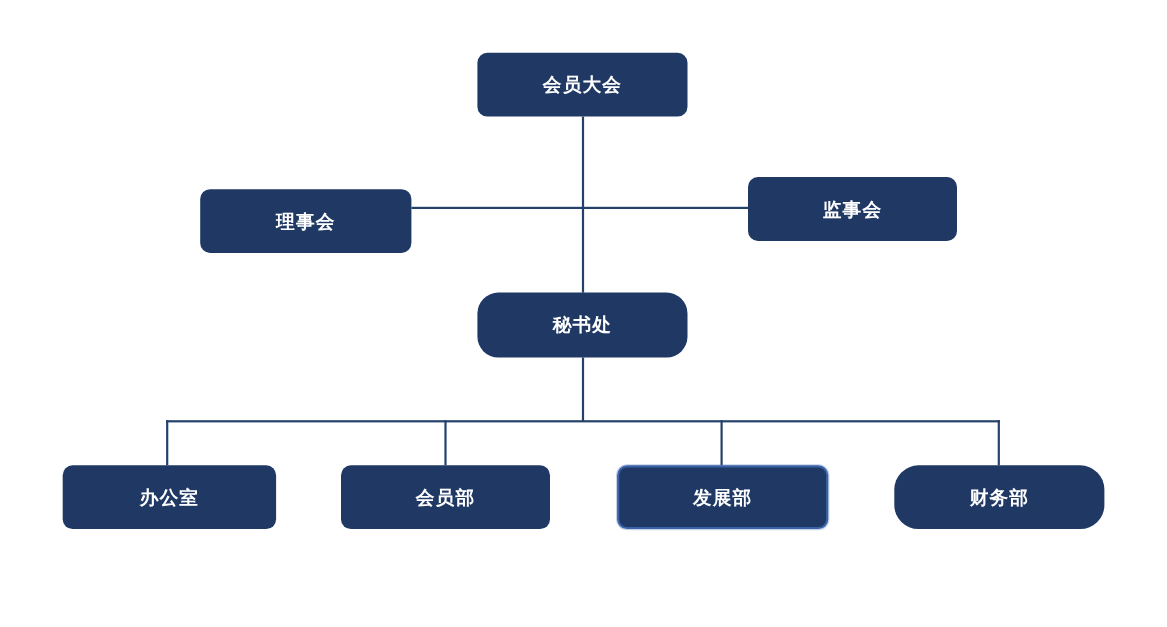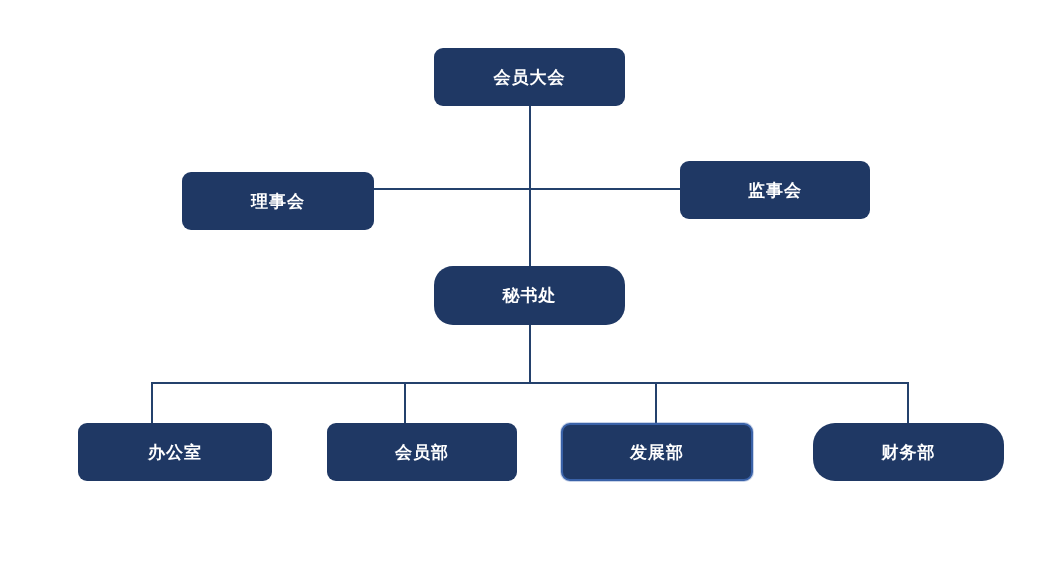--- a/index.html
+++ b/index.html
@@ -63,25 +63,25 @@
   </div>
 
   <div class="node" style="left:680px;top:161px;width:190px;height:58px;">
     <span>监事会</span>
   </div>
 
   <div class="node" style="left:434px;top:266px;width:191px;height:59px;border-radius:19px;">
     <span>秘书处</span>
   </div>
 
-  <div class="node" style="left:57px;top:423px;width:194px;height:58px;margin-left:21px;">
+  <div class="node" style="left:57px;top:423px;width:194px;height:58px;">
     <span>办公室</span>
   </div>
 
-  <div class="node" style="left:310px;top:423px;width:190px;height:58px;margin-left:17px;">
+  <div class="node" style="left:310px;top:423px;width:190px;height:58px;">
     <span>会员部</span>
   </div>
 
   <div class="node selected" style="left:561px;top:423px;width:192px;height:58px;">
     <span>发展部</span>
   </div>
 
   <div class="node" style="left:813px;top:423px;width:191px;height:58px;border-radius:22px;">
     <span>财务部</span>
   </div>

